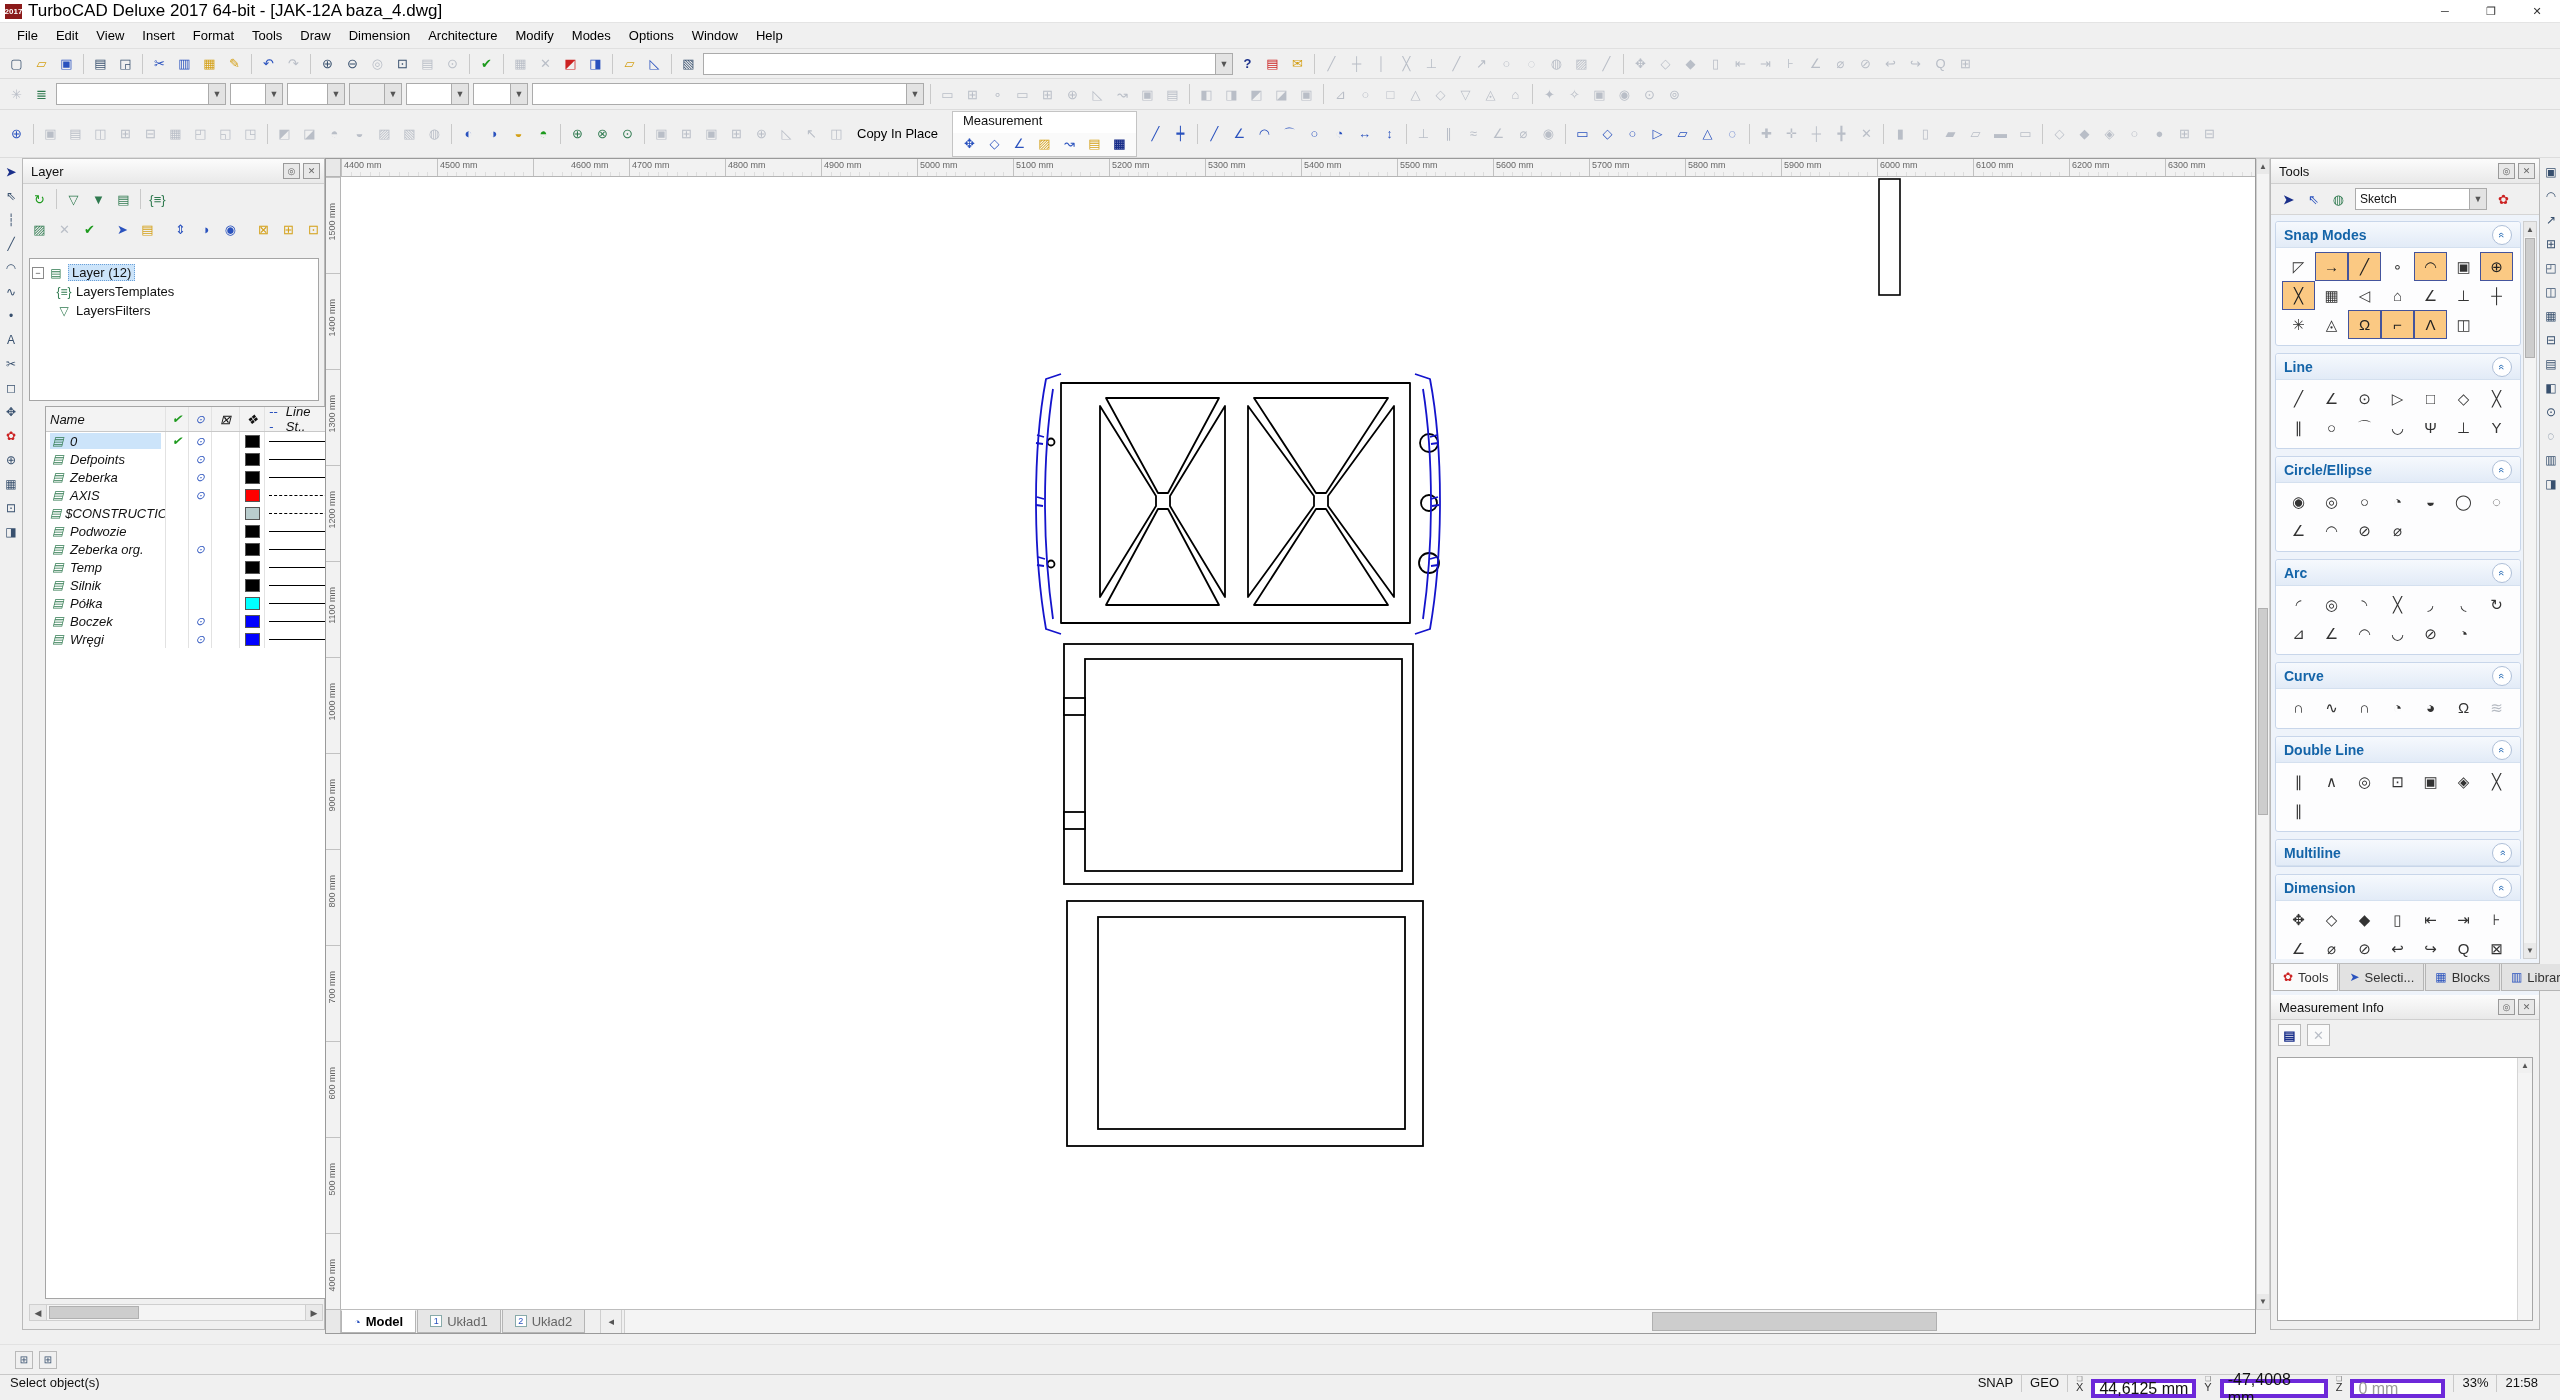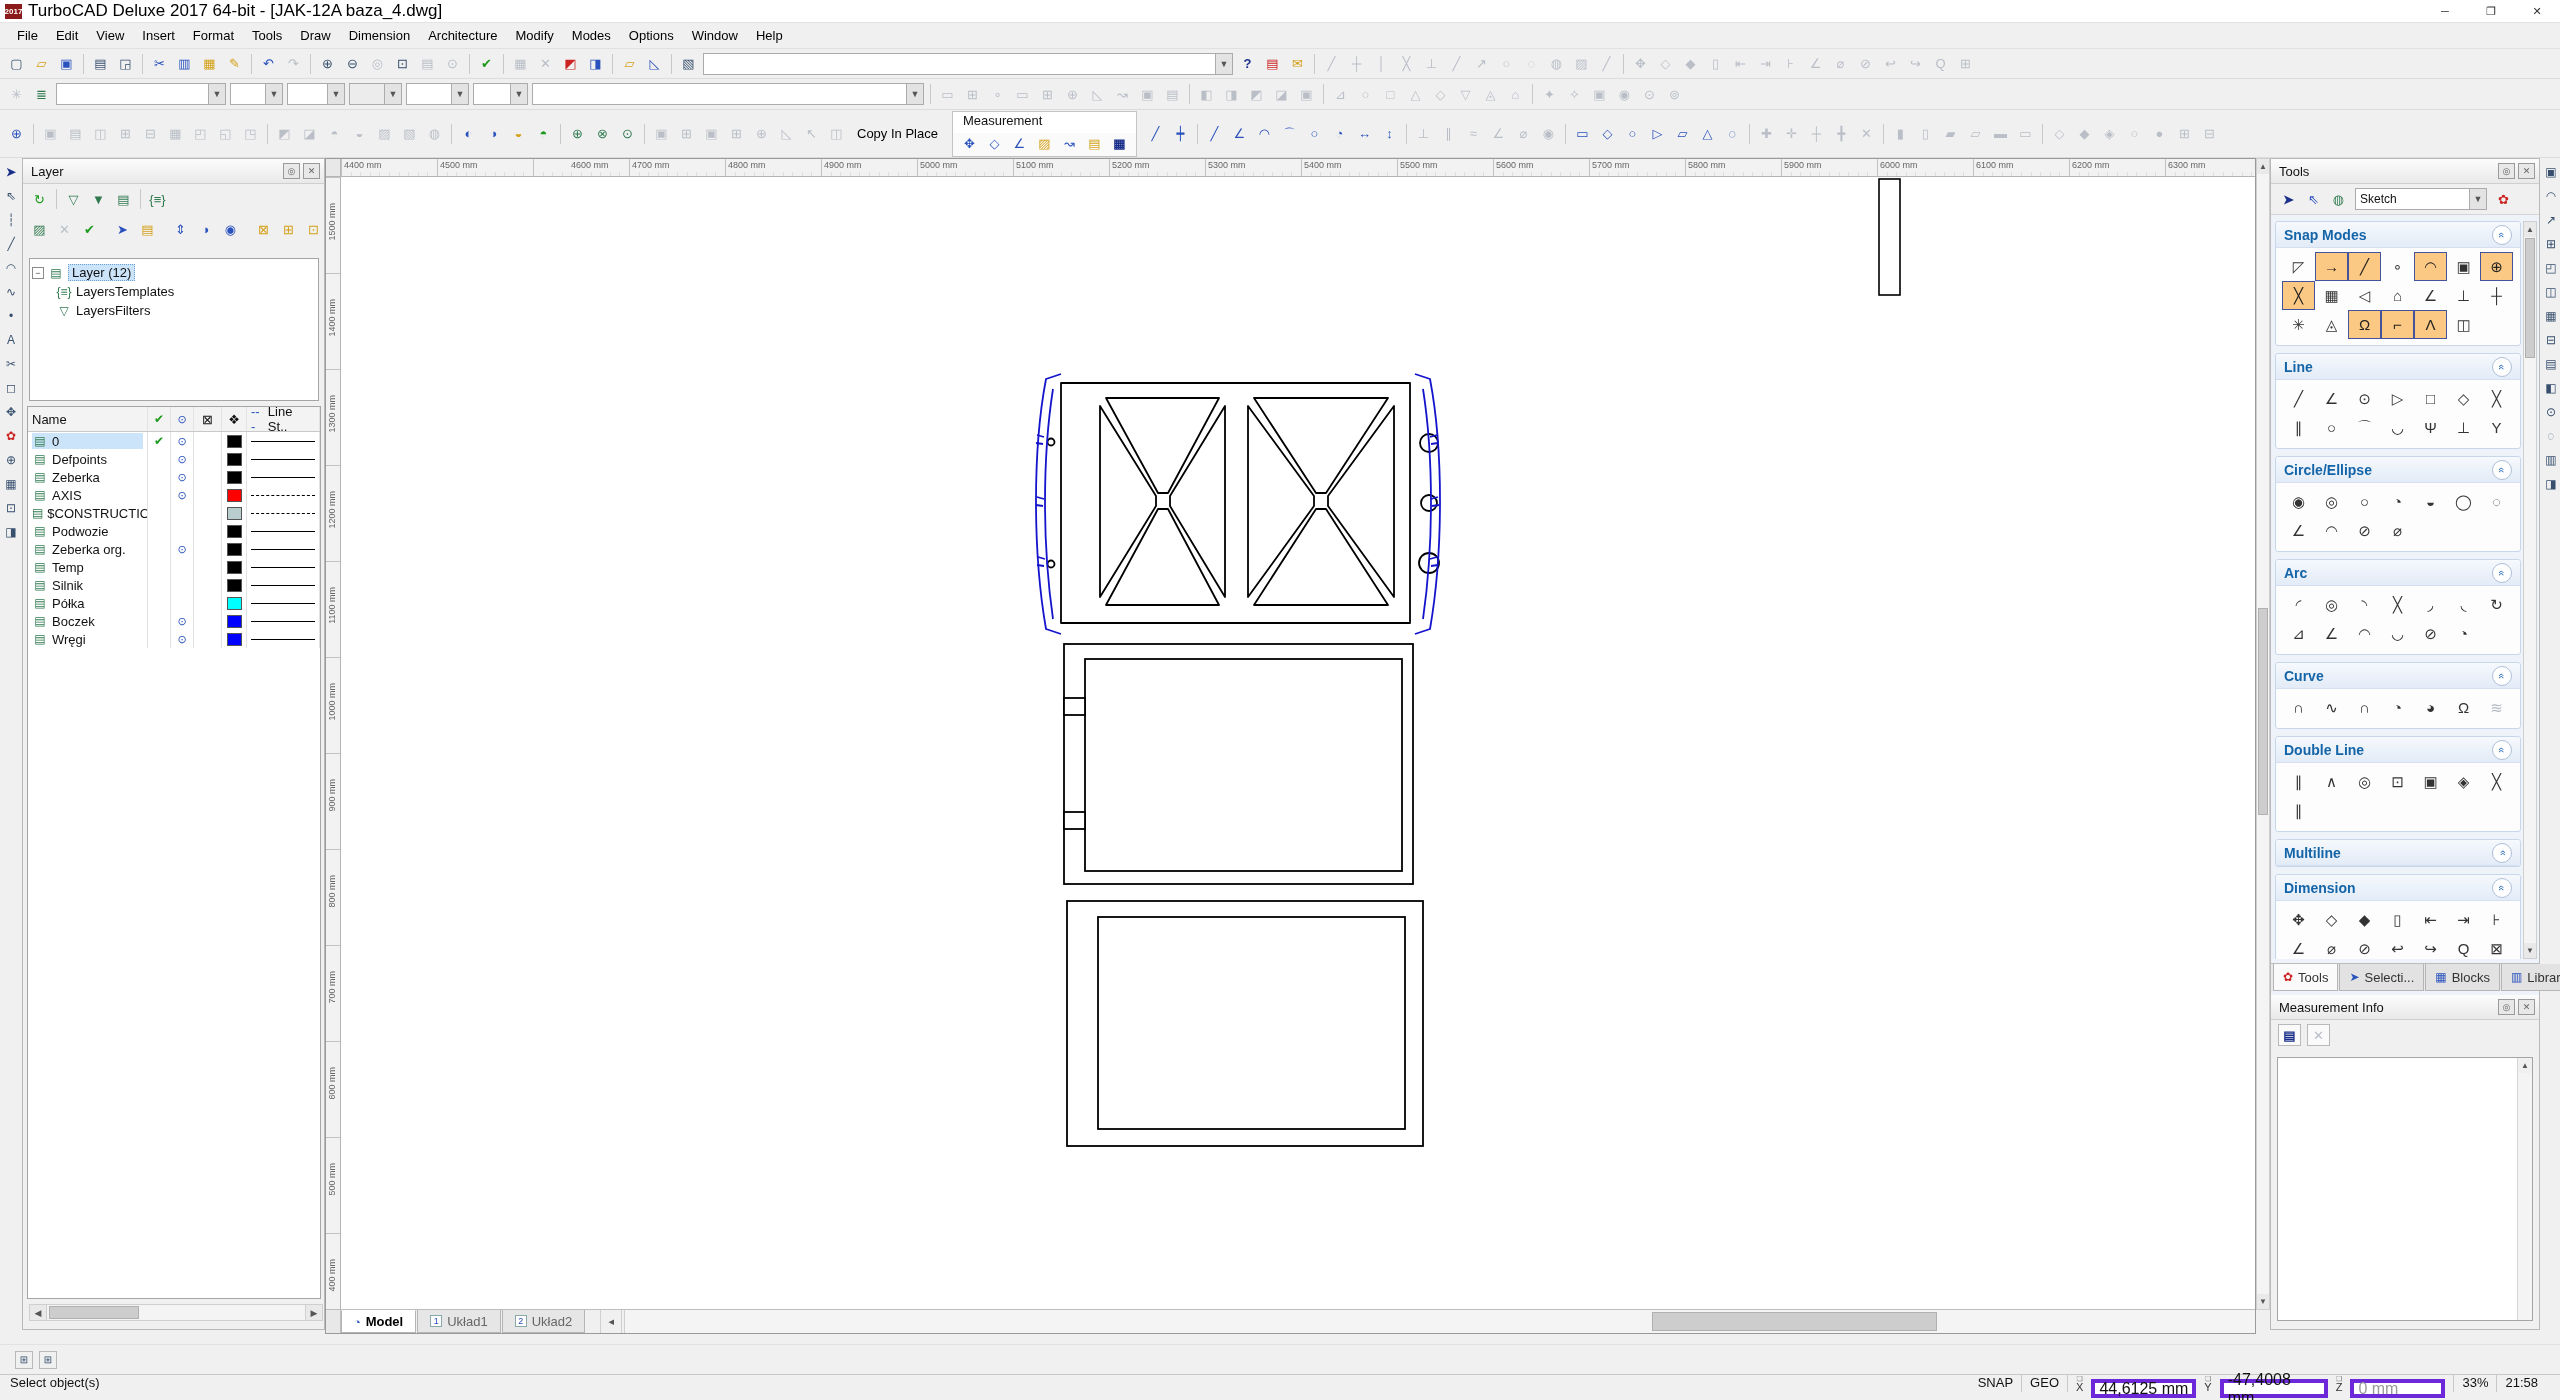--- a/index.html
+++ b/index.html
@@ -65,22 +65,22 @@
   .lp-toolbar { display:flex; align-items:center; padding:3px 4px; }
   .lp-toolbar .tb-icon { height:24px; }
   #lp-tree { position:absolute; left:6px; top:99px; width:290px; height:143px; background:#fff;
     border:1px solid #a5a5a5; padding:4px 2px; font-size:13px; overflow:hidden; }
   .tree-row { display:flex; align-items:center; height:19px; gap:4px; }
   .tree-glyph { width:12px; height:12px; border:1px solid #8a8a8a; font-size:9px; line-height:10px;
     text-align:center; color:#444; background:#fff; }
   .tree-icon { color:#2f7a4f; font-size:12px; width:16px; text-align:center; }
   .tree-label.sel { background:#cce4fa; border:1px dotted #6aa0d8; padding:0 3px; }
   .tree-child { margin-left:24px; }
-  #lp-table { position:absolute; left:4px; top:247px; width:294px; bottom:30px; background:#fff;
-    border:1px solid #a5a5a5; overflow:hidden; }
+  #lp-table { position:absolute; left:22px; top:247px; width:294px; bottom:30px; background:#fff;
+    border:1px solid #a5a5a5; overflow:hidden;font-style:italic; }
   .lt-head { display:flex; height:25px; border-bottom:1px solid #c8c8c8; background:#f3f3f3;
     font-size:13px; align-items:center; }
   .lt-head > div, .lt-row > div { border-right:1px solid #e2e2e2; height:100%;
     display:flex; align-items:center; padding:0 4px; overflow:hidden; }
   .lt-row { display:flex; height:18px; align-items:center; font-size:13px; }
   .col-name { width:120px; } .col-s { width:23px; justify-content:center; }
   .col-l { width:28px; justify-content:center; } .col-c { width:25px; justify-content:center; }
   .col-ls { flex:1; }
   .name-inner { display:flex; align-items:center; gap:4px; width:100%; height:16px; }
   .name-inner.sel { background:#cce4fa; }

